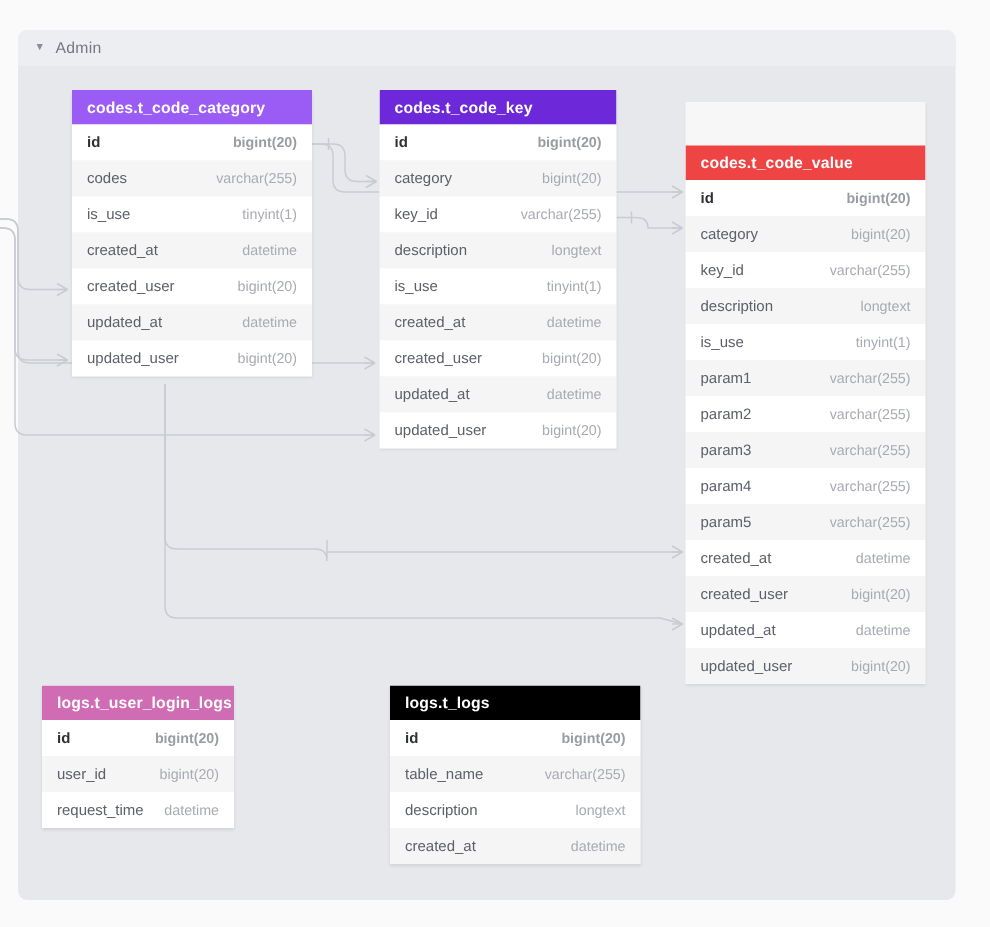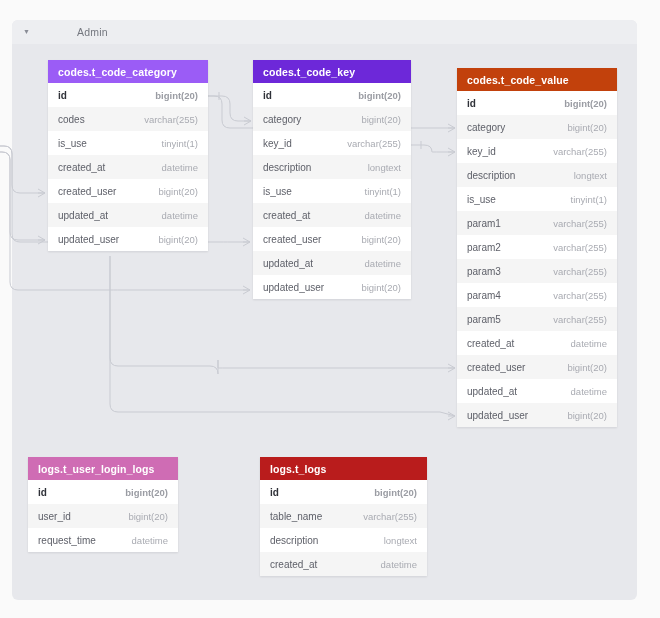--- a/index.html
+++ b/index.html
@@ -38,21 +38,20 @@
     left: 0;
     top: 0;
     width: 100%;
     height: 24px;
     background: #edeef1;
     border-radius: 6px 6px 0 0;
     box-sizing: border-box;
     display: flex;
     align-items: center;
     padding-left: 11px;
-    gap: 40px;
   }
   .group-caret {
     font-size: 7px;
     color: #8a8d96;
     line-height: 1;
     margin-right: 7px;
     transform: translateY(-1px);
   }
   .group-title {
     font-size: 10.5px;
@@ -242,21 +241,21 @@
         <div class="col-row alt">
           <span class="col-name">updated_at</span>
           <span class="col-type">datetime</span>
         </div>
         <div class="col-row">
           <span class="col-name">updated_user</span>
           <span class="col-type">bigint(20)</span>
         </div>
       </div>
       <div class="table-card" style="left: 457px; top: 68px; width: 160px;">
-        <div class="table-head" style="background: #c2410c;">
+        <div class="table-head" style="background: #ef4444; margin-top: 29px;">
           <span class="table-head-label">codes.t_code_value</span>
         </div>
         <div class="col-row pk">
           <span class="col-name">id</span>
           <span class="col-type">bigint(20)</span>
         </div>
         <div class="col-row alt">
           <span class="col-name">category</span>
           <span class="col-type">bigint(20)</span>
         </div>
@@ -302,39 +301,39 @@
         </div>
         <div class="col-row">
           <span class="col-name">updated_at</span>
           <span class="col-type">datetime</span>
         </div>
         <div class="col-row alt">
           <span class="col-name">updated_user</span>
           <span class="col-type">bigint(20)</span>
         </div>
       </div>
-      <div class="table-card" style="left: 28px; top: 457px; width: 150px;">
+      <div class="table-card" style="left: 28px; top: 457px; width: 128px;">
         <div class="table-head" style="background: rgb(207, 108, 180);">
           <span class="table-head-label">logs.t_user_login_logs</span>
         </div>
         <div class="col-row pk">
           <span class="col-name">id</span>
           <span class="col-type">bigint(20)</span>
         </div>
         <div class="col-row alt">
           <span class="col-name">user_id</span>
           <span class="col-type">bigint(20)</span>
         </div>
         <div class="col-row">
           <span class="col-name">request_time</span>
           <span class="col-type">datetime</span>
         </div>
       </div>
       <div class="table-card" style="left: 260px; top: 457px; width: 167px;">
-        <div class="table-head" style="background: #b91c1c;">
+        <div class="table-head" style="background: #000000;">
           <span class="table-head-label">logs.t_logs</span>
         </div>
         <div class="col-row pk">
           <span class="col-name">id</span>
           <span class="col-type">bigint(20)</span>
         </div>
         <div class="col-row alt">
           <span class="col-name">table_name</span>
           <span class="col-type">varchar(255)</span>
         </div>

